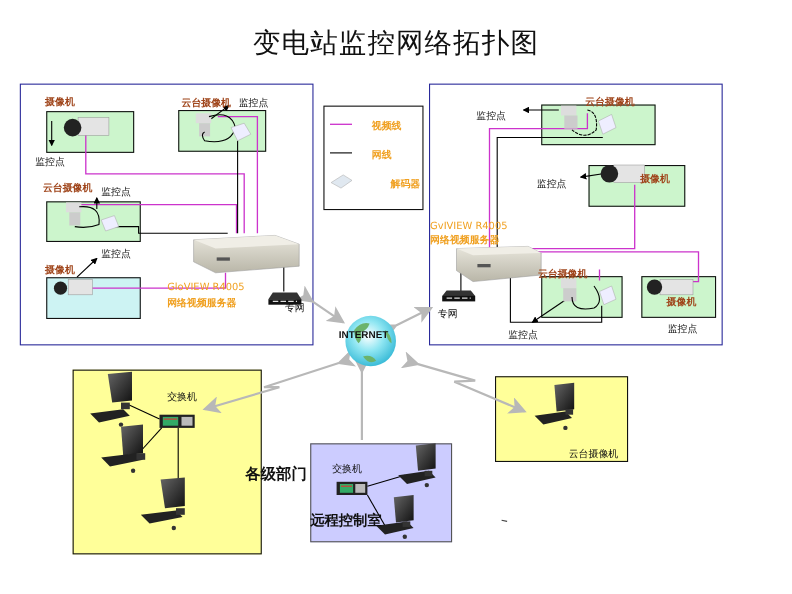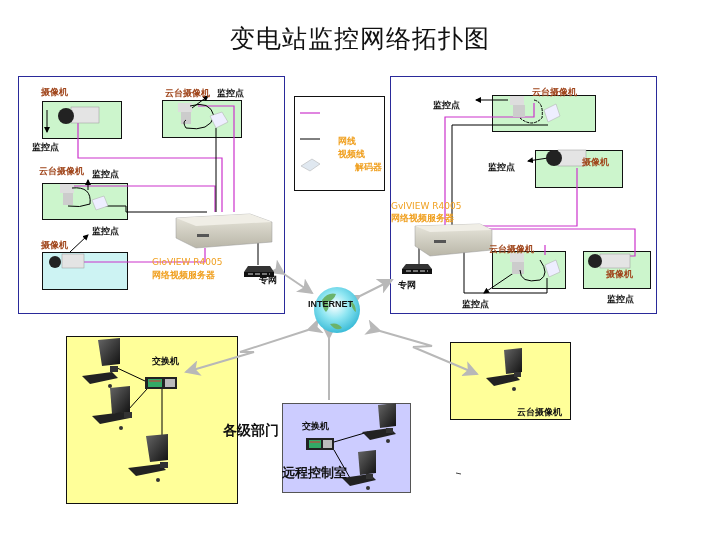--- a/index.html
+++ b/index.html
@@ -6,21 +6,21 @@
     body { width: 720px; height: 540px; position: relative; overflow: hidden; font-family: "DejaVu Sans", sans-serif; }
     .abs { position: absolute; }
     #title { left: 0; width: 720px; top: 22px; text-align: center; font-family: "DejaVu Serif", serif; font-size: 25px; color: #111; letter-spacing: 1px; }
     .site { border: 1px solid #2a2a9a; background: #fff; }
     .cambox { border: 1px solid #111; }
     .green { background: #ccf5cc; }
     .cyan { background: #cdf3f3; }
     .yellow { background: #ffff99; border: 1px solid #111; }
     .lavender { background: #ccccff; border: 1px solid #555; }
     .lbl-brown { font-size: 9px; font-weight: bold; color: #a0461c; white-space: nowrap; }
-    .lbl-black { font-size: 9px; font-weight: bold; color: #111; white-space: nowrap; }
+    .lbl-black { font-size: 9px; font-weight: normal; color: #111; white-space: nowrap; }
     .lbl-orange { font-size: 9px; color: #f0a020; white-space: nowrap; }
     .lbl-orange-b { font-size: 9px; font-weight: bold; color: #f0a020; white-space: nowrap; }
     .big-lbl { font-size: 14px; font-weight: bold; color: #111; white-space: nowrap; }
     .legend { border: 1px solid #111; background: #fff; }
   </style>
 </head>
 <body>
 
 <div id="title" class="abs">变电站监控网络拓扑图</div>
 
@@ -253,21 +253,21 @@
 <span class="abs lbl-brown" style="left:165px;top:87px;">云台摄像机</span>
 <span class="abs lbl-black" style="left:217px;top:87px;">监控点</span>
 <span class="abs lbl-brown" style="left:39px;top:165px;">云台摄像机</span>
 <span class="abs lbl-black" style="left:92px;top:168px;">监控点</span>
 <span class="abs lbl-brown" style="left:41px;top:239px;">摄像机</span>
 <span class="abs lbl-black" style="left:92px;top:225px;">监控点</span>
 <span class="abs lbl-orange" style="left:152px;top:257px;">GloVIEW R4005</span>
 <span class="abs lbl-orange-b" style="left:152px;top:269px;">网络视频服务器</span>
 <span class="abs lbl-black" style="left:259px;top:274px;">专网</span>
 
-<span class="abs lbl-orange-b" style="left:338px;top:108px;margin-top:40px;">视频线</span>
+<span class="abs lbl-orange-b" style="left:338px;top:108px;">视频线</span>
 <span class="abs lbl-orange-b" style="left:338px;top:135px;">网线</span>
 <span class="abs lbl-orange-b" style="left:355px;top:161px;">解码器</span>
 
 <span class="abs lbl-brown" style="left:532px;top:86px;">云台摄像机</span>
 <span class="abs lbl-black" style="left:433px;top:99px;">监控点</span>
 <span class="abs lbl-brown" style="left:582px;top:156px;">摄像机</span>
 <span class="abs lbl-black" style="left:488px;top:161px;">监控点</span>
 <span class="abs lbl-orange" style="left:391px;top:201px;">GvIVIEW R4005</span>
 <span class="abs lbl-orange-b" style="left:391px;top:212px;">网络视频服务器</span>
 <span class="abs lbl-brown" style="left:489px;top:243px;">云台摄像机</span>

